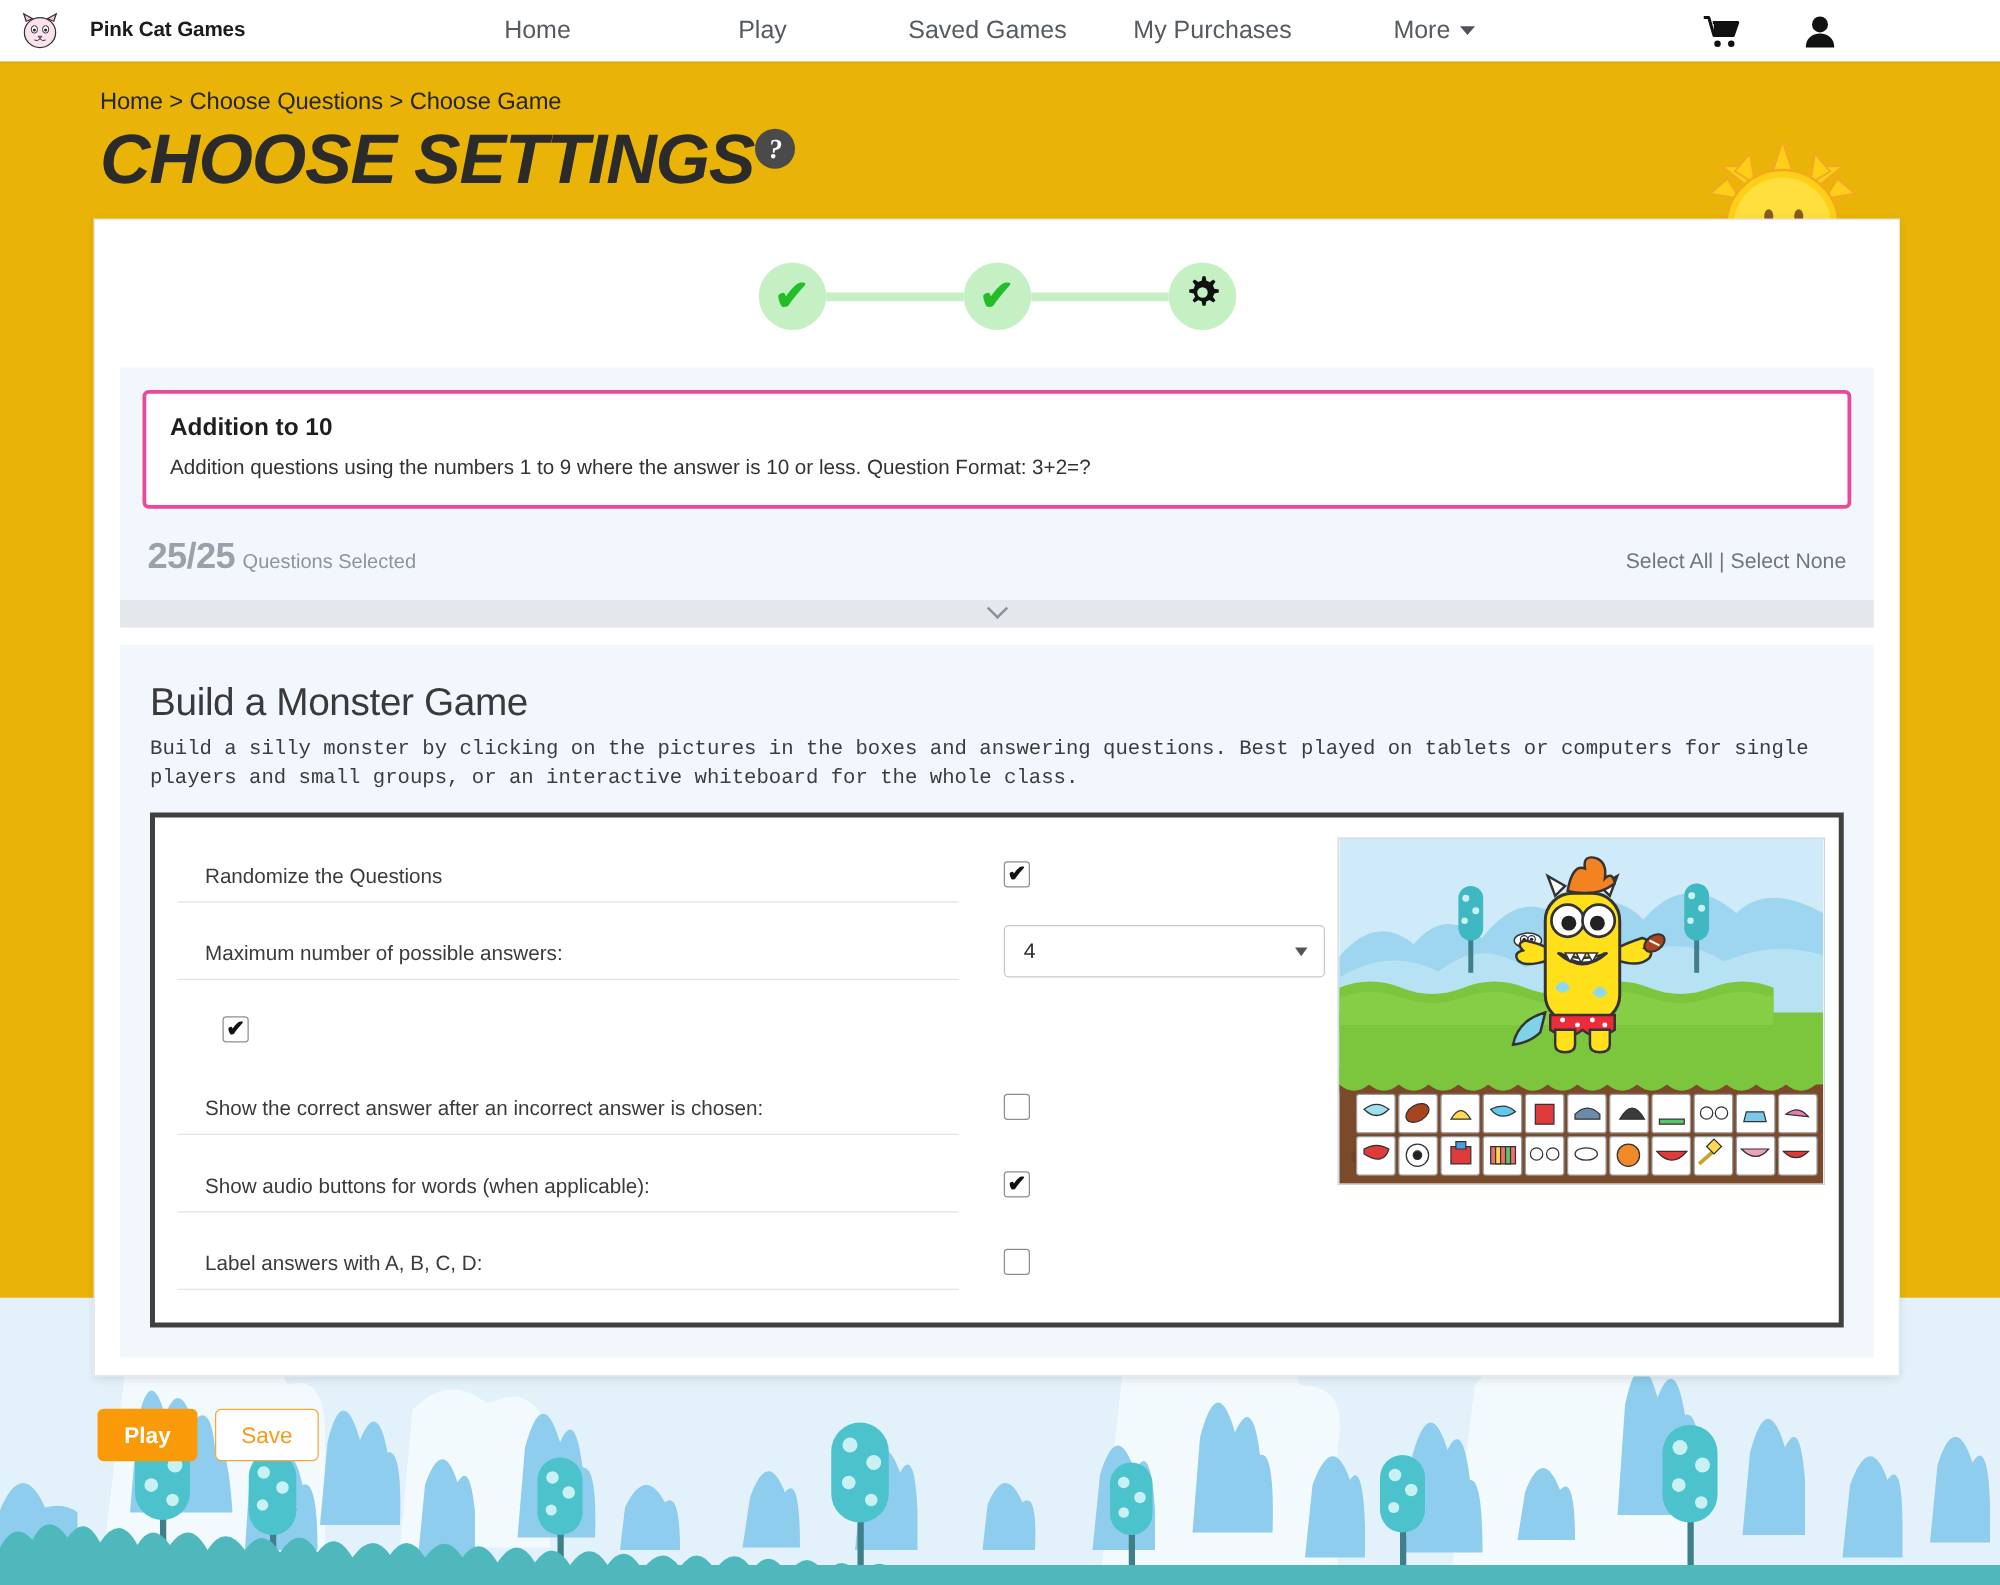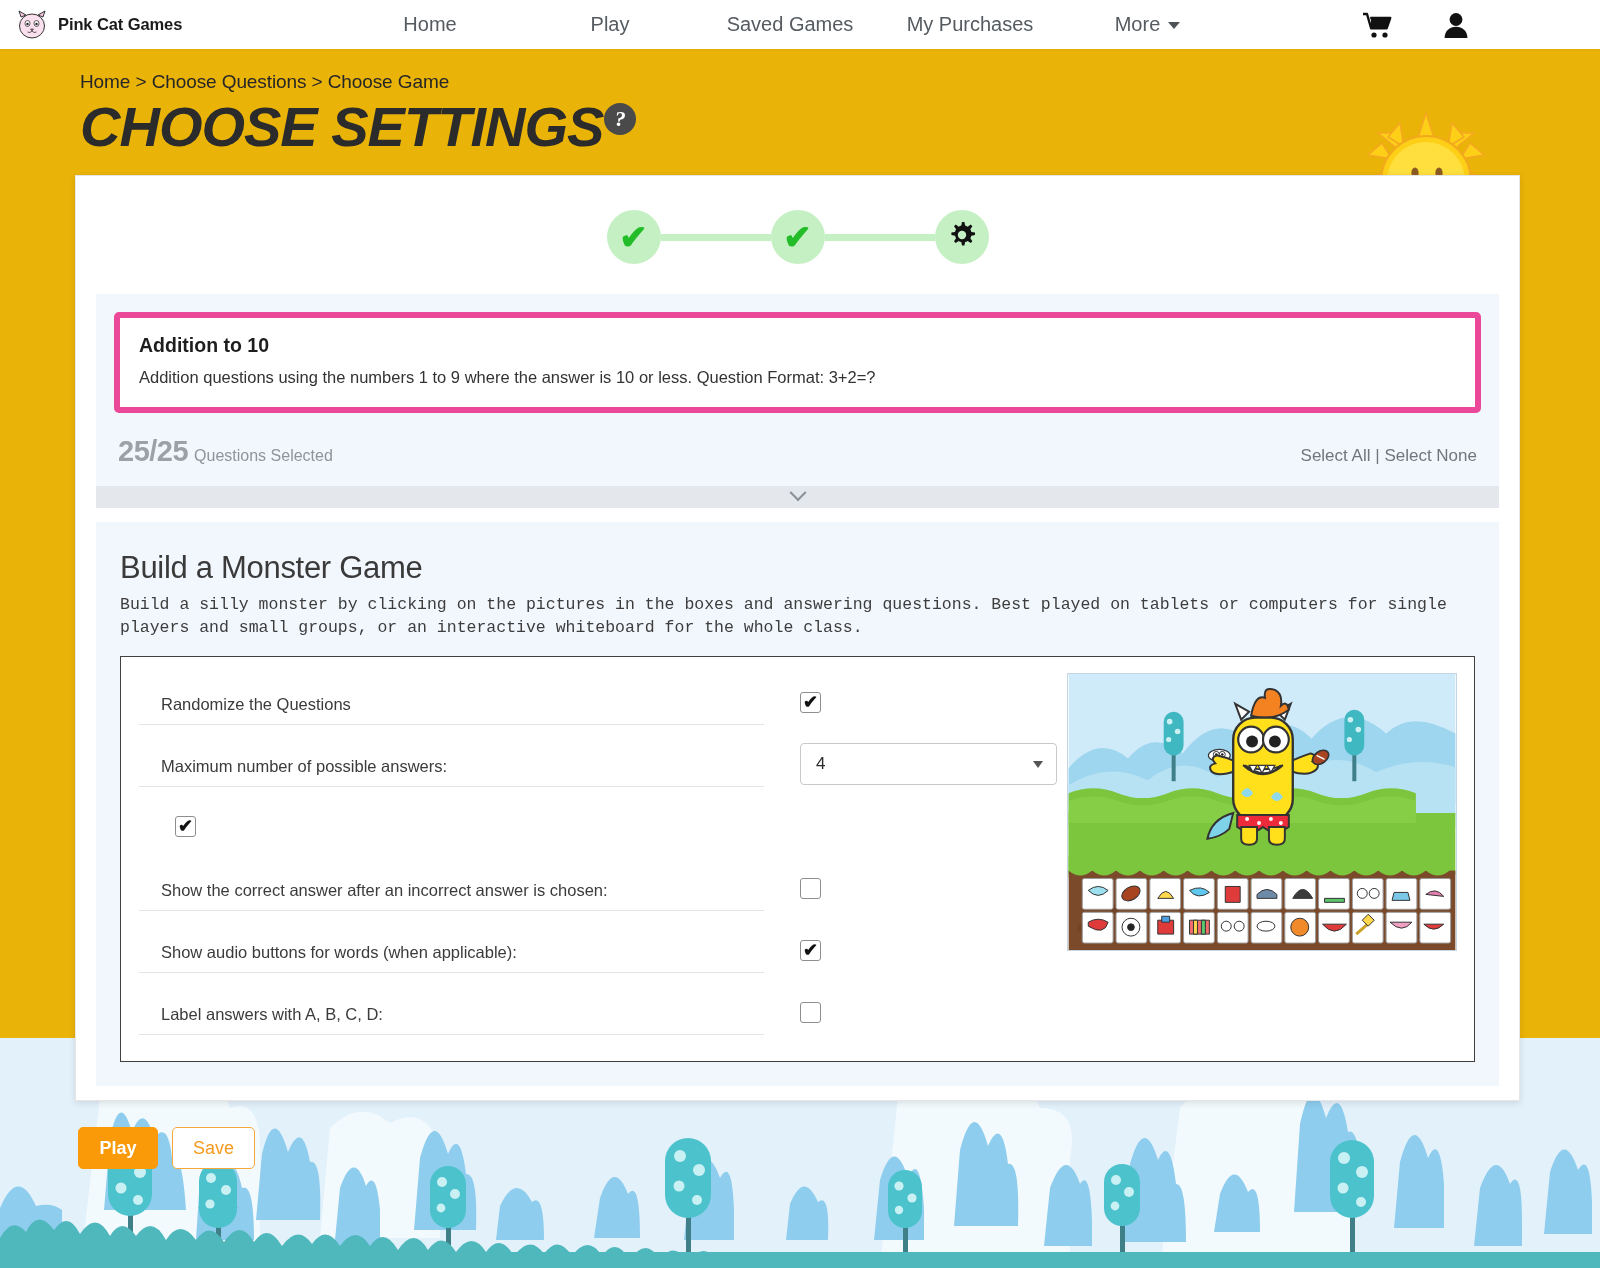--- a/index.html
+++ b/index.html
@@ -17,21 +17,21 @@
     background: #ffffff;
     display: flex;
     align-items: center;
     position: relative;
     z-index: 50;
     box-shadow: 0 1px 2px rgba(0,0,0,0.06);
   }
   .brand {
     display: flex;
     align-items: center;
-    gap: 10px;
+    gap: 24px;
     padding-left: 16px;
     width: 300px;
   }
   .brand-logo { width: 32px; height: 30px; flex: 0 0 auto; }
   .brand-name {
     font-size: 16.5px;
     font-weight: bold;
     color: #1b1b1b;
     letter-spacing: -0.1px;
   }
@@ -168,21 +168,21 @@
   .gear-glyph { font-size: 30px; line-height: 1; color: #111; }
 
   
   .q-panel {
     background: #f2f7fd;
     margin: 0 20px;
     padding: 18px 18px 0 18px;
   }
   .q-card {
     background: #fff;
-    border: 6px solid #ec4899;
+    border: 3px solid #ec4899;
     border-radius: 5px;
     padding: 16px 19px 20px 19px;
   }
   .q-title {
     font-size: 19.5px;
     font-weight: bold;
     color: #1e1e1e;
     margin-bottom: 11px;
   }
   .q-desc { font-size: 16.5px; color: #333; }
@@ -238,21 +238,21 @@
     font-size: 16.5px;
     color: #3d3d3d;
     margin-top: 8px;
     line-height: 1.38;
     max-width: 1395px;
     font-family: Liberation Mono, monospace;
   }
   .g-inner {
     display: flex;
     background: #fff;
-    border: 1px solid #404040;
+    border: 4px solid #404040;
     margin-top: 16px;
     padding: 14px 18px 18px 18px;
     gap: 10px;
   }
   .settings-col { flex: 1 1 auto; max-width: 920px; }
   .setting-row {
     display: flex;
     align-items: center;
     min-height: 62px;
   }

